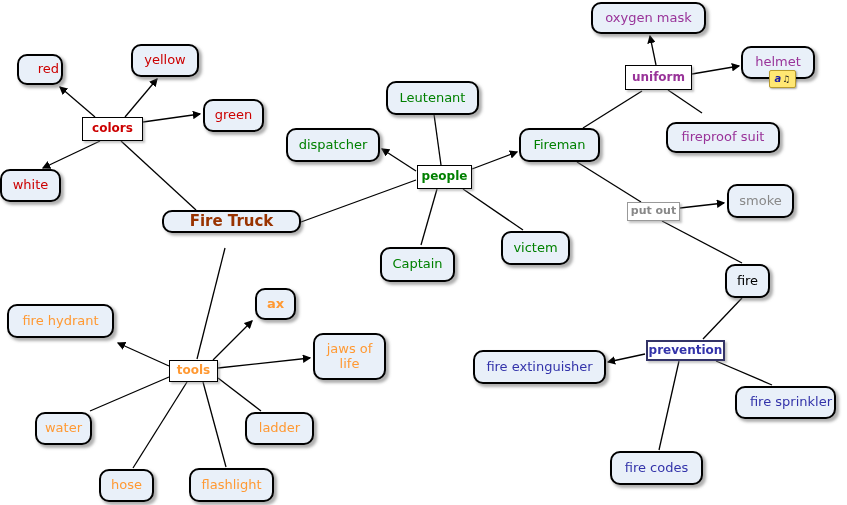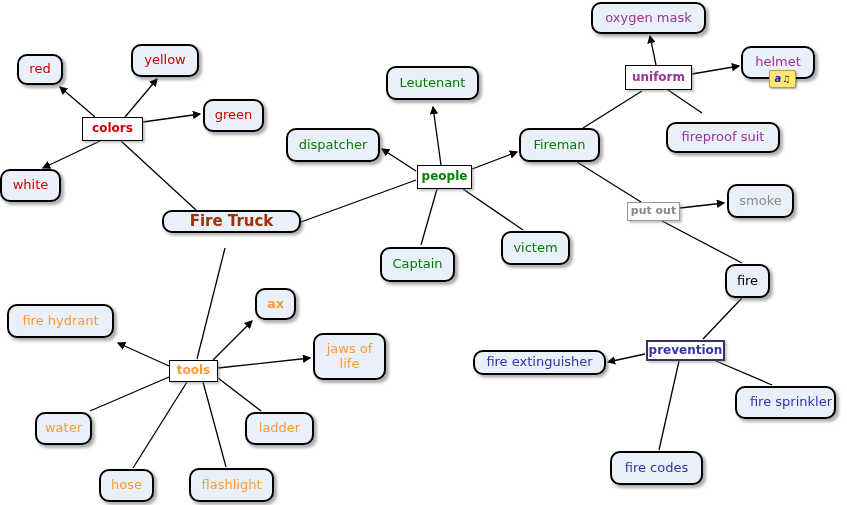--- a/index.html
+++ b/index.html
@@ -100,36 +100,36 @@
       <line x1="187" y1="382" x2="133" y2="468"></line>
       <line x1="203" y1="382" x2="226" y2="467"></line>
     </svg>
   <div id="node-layer">
       <div class="node concept" style="left: 162px; top: 210px; width: 139px; height: 23px; color: rgb(153, 51, 0); font-size: 15px; font-weight: bold;">
         <span>Fire Truck</span>
       </div>
       <div class="node linking" style="left: 82px; top: 117px; width: 61px; height: 24px; color: rgb(204, 0, 0);">
         <span>colors</span>
       </div>
-      <div class="node concept" style="left: 17px; top: 54px; width: 46px; height: 31px; color: rgb(204, 0, 0);">
+      <div class="node concept" style="left: 17px; top: 54px; width: 46px; height: 31px; color: rgb(204, 0, 0); justify-content: flex-end;">
         <span>red</span>
       </div>
       <div class="node concept" style="left: 131px; top: 44px; width: 68px; height: 33px; color: rgb(204, 0, 0);">
         <span>yellow</span>
       </div>
       <div class="node concept" style="left: 203px; top: 99px; width: 61px; height: 33px; color: rgb(204, 0, 0);">
         <span>green</span>
       </div>
       <div class="node concept" style="left: 0px; top: 169px; width: 61px; height: 33px; color: rgb(204, 0, 0);">
         <span>white</span>
       </div>
       <div class="node linking" style="left: 417px; top: 165px; width: 55px; height: 24px; color: rgb(0, 128, 0);">
         <span>people</span>
       </div>
-      <div class="node concept" style="left: 386px; top: 66px; width: 93px; height: 34px; color: rgb(0, 128, 0);">
+      <div class="node concept" style="left: 386px; top: 81px; width: 93px; height: 34px; color: rgb(0, 128, 0);">
         <span>Leutenant</span>
       </div>
       <div class="node concept" style="left: 286px; top: 128px; width: 94px; height: 34px; color: rgb(0, 128, 0);">
         <span>dispatcher</span>
       </div>
       <div class="node concept" style="left: 380px; top: 247px; width: 75px; height: 35px; color: rgb(0, 128, 0);">
         <span>Captain</span>
       </div>
       <div class="node concept" style="left: 501px; top: 231px; width: 69px; height: 34px; color: rgb(0, 128, 0);">
         <span>victem</span>
@@ -154,21 +154,21 @@
       </div>
       <div class="node concept" style="left: 727px; top: 184px; width: 67px; height: 34px; color: rgb(136, 136, 136);">
         <span>smoke</span>
       </div>
       <div class="node concept" style="left: 725px; top: 264px; width: 45px; height: 34px; color: #000000;">
         <span>fire</span>
       </div>
       <div class="node linking" style="left: 646px; top: 340px; width: 79px; height: 21px; color: rgb(51, 51, 170); border-color: rgb(51, 51, 102); border-width: 2px;">
         <span>prevention</span>
       </div>
-      <div class="node concept" style="left: 473px; top: 350px; width: 133px; height: 25px; color: rgb(51, 51, 170); align-items: center;">
+      <div class="node concept" style="left: 473px; top: 350px; width: 133px; height: 34px; color: rgb(51, 51, 170); align-items: center;">
         <span>fire extinguisher</span>
       </div>
       <div class="node concept" style="left: 735px; top: 386px; width: 101px; height: 33px; color: rgb(51, 51, 170); justify-content: flex-end;">
         <span>fire sprinkler</span>
       </div>
       <div class="node concept" style="left: 610px; top: 451px; width: 93px; height: 34px; color: rgb(51, 51, 170);">
         <span>fire codes</span>
       </div>
       <div class="node linking" style="left: 169px; top: 360px; width: 49px; height: 22px; color: rgb(255, 153, 51);">
         <span>tools</span>

